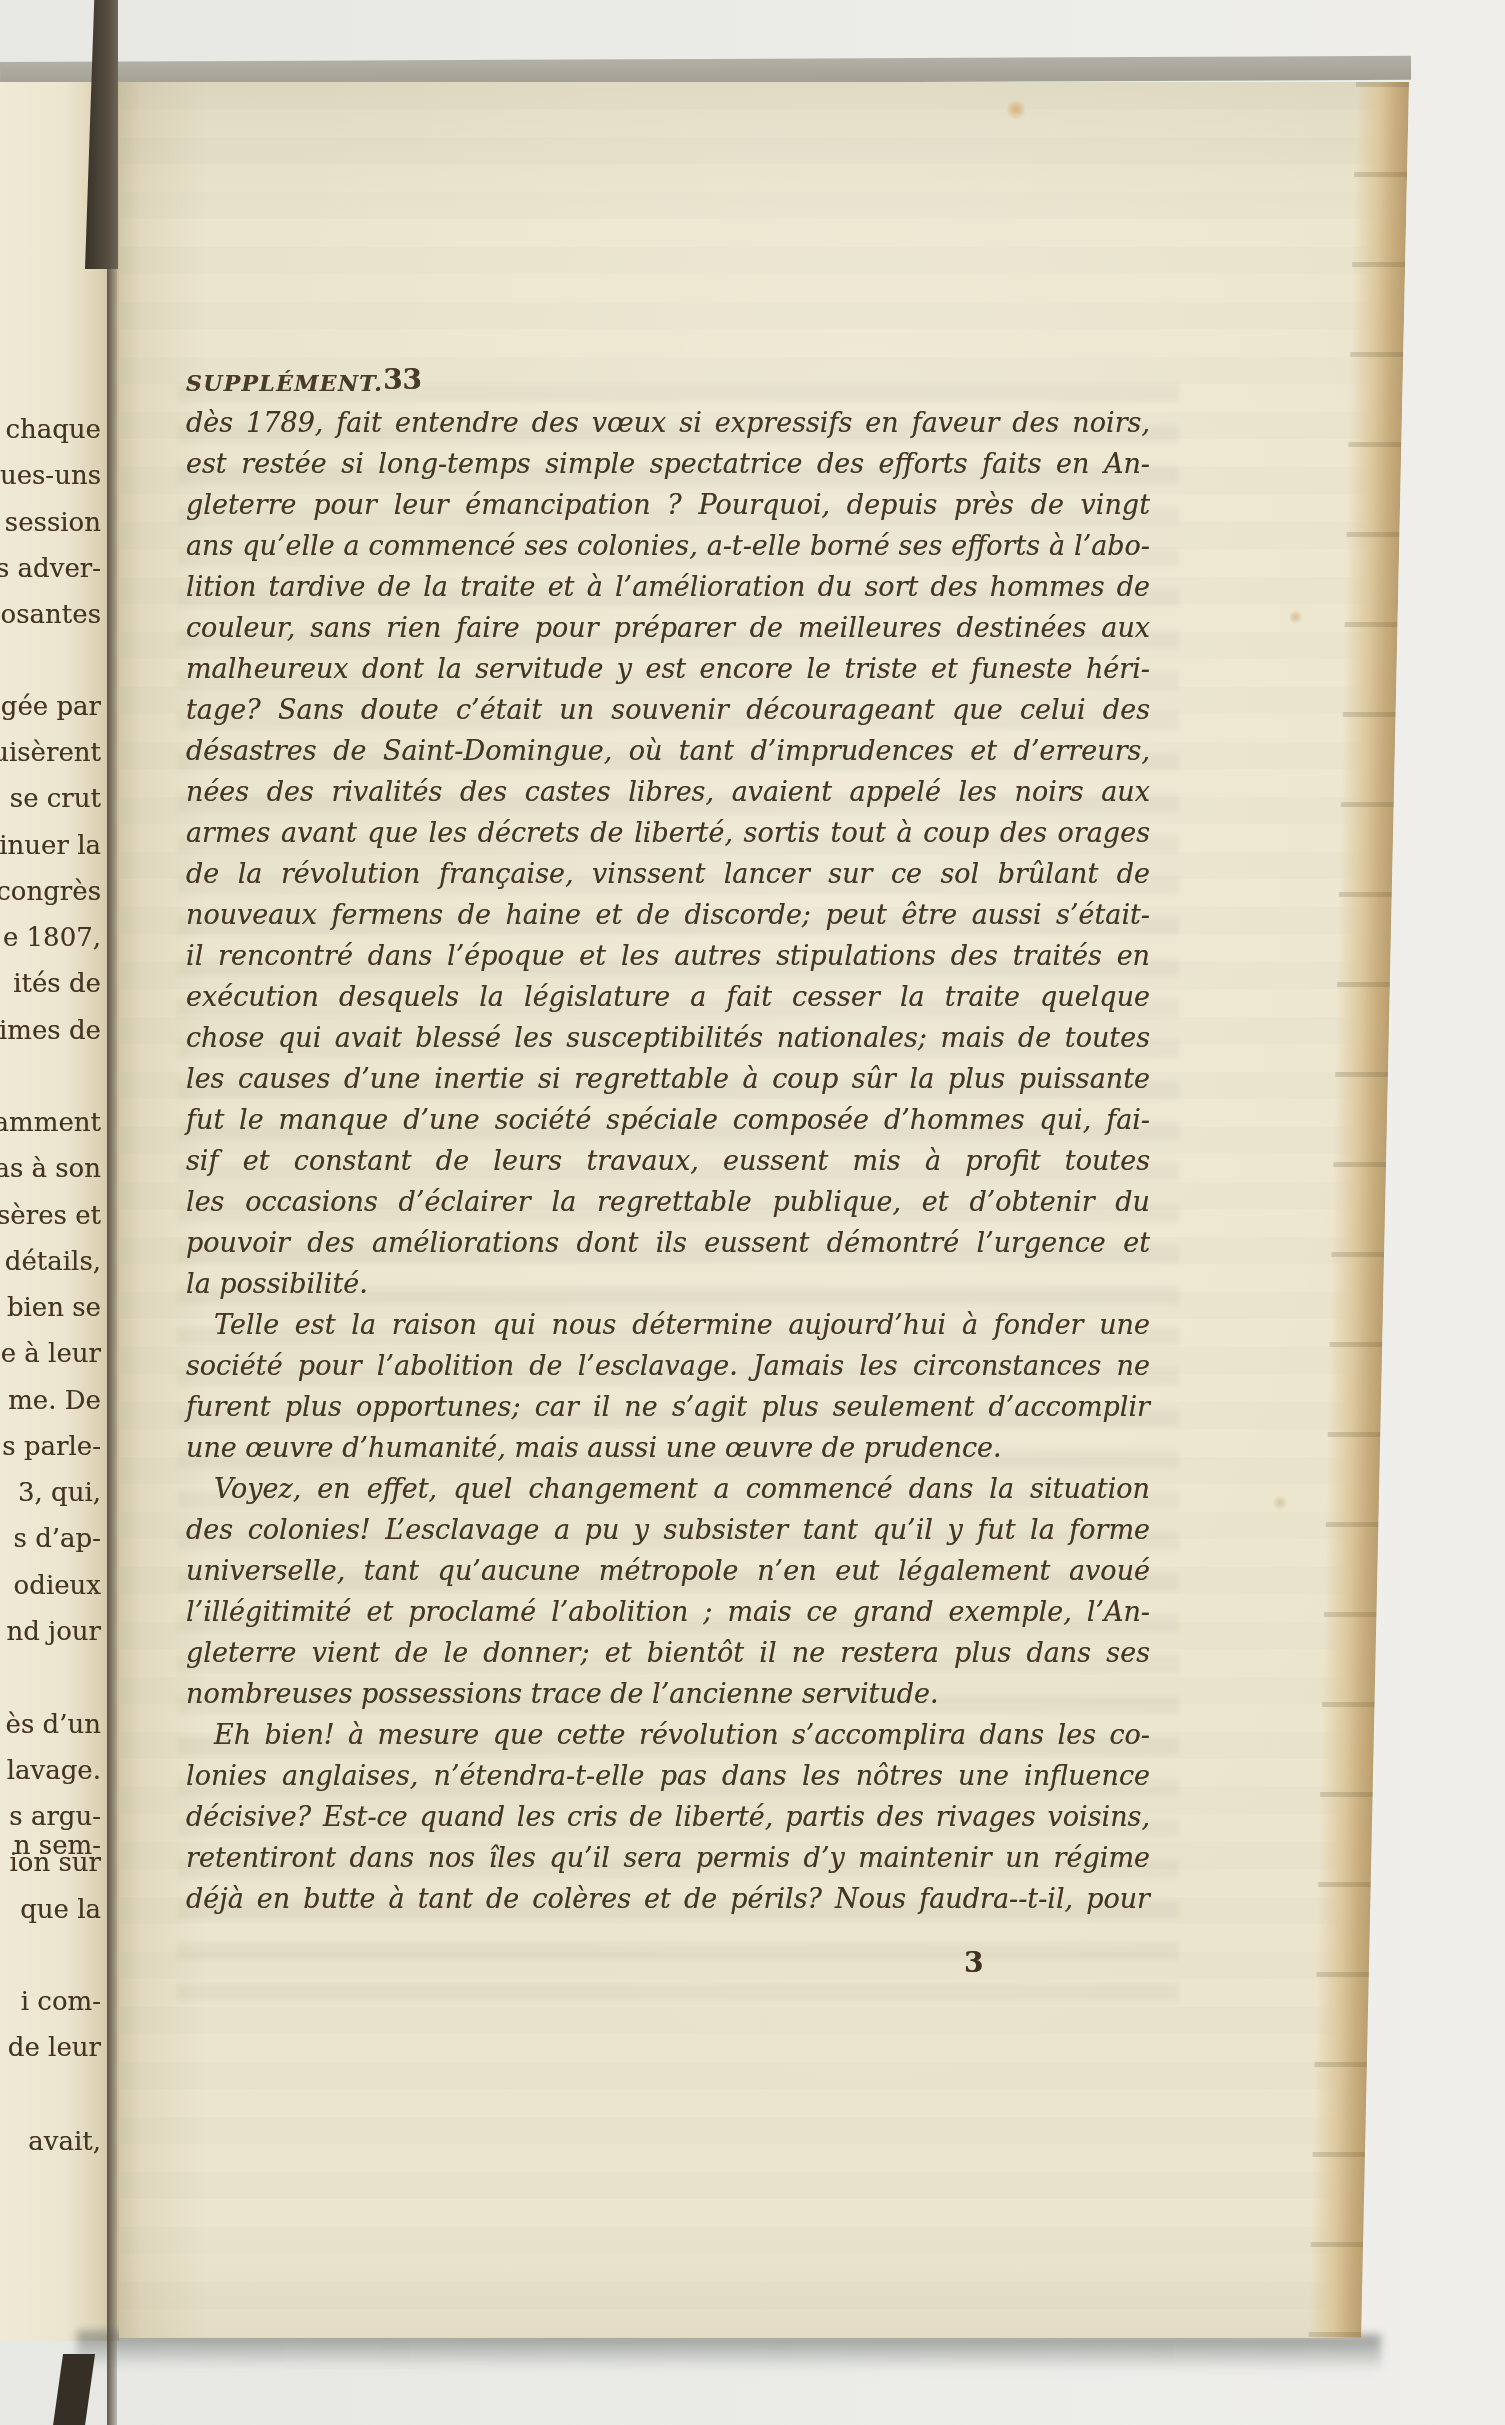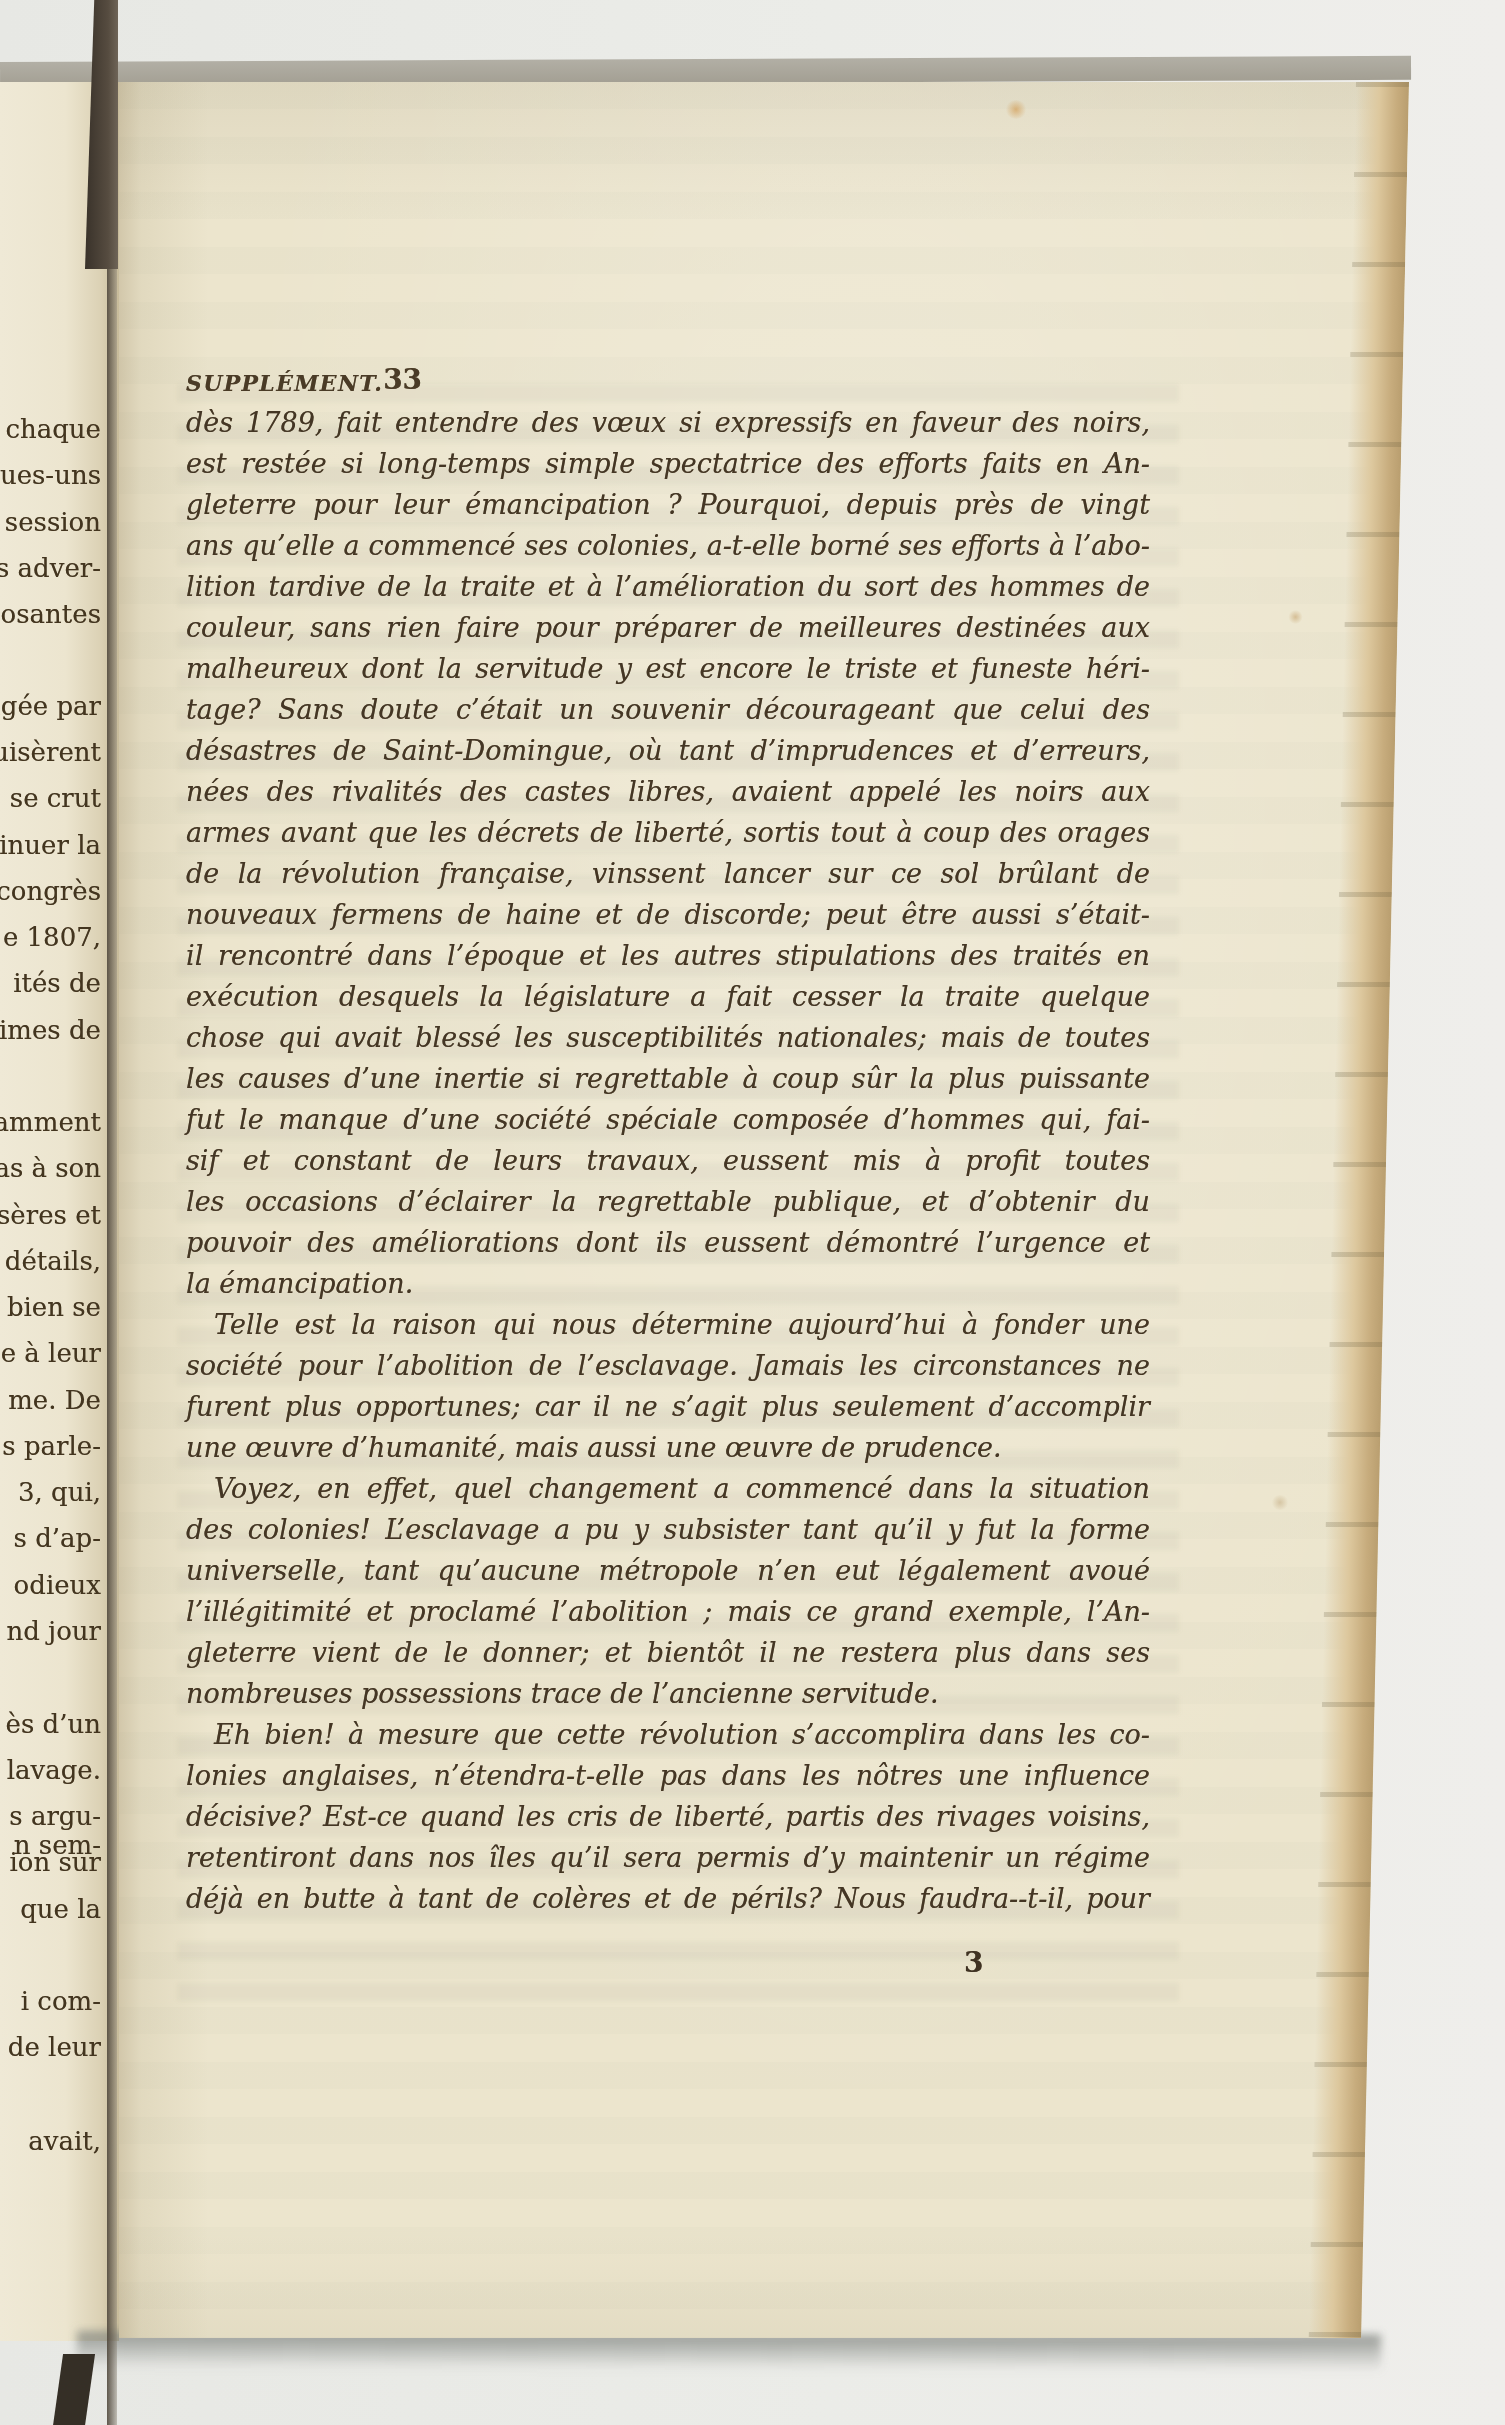--- a/index.html
+++ b/index.html
@@ -191,21 +191,21 @@
         <div class="line">de la révolution française, vinssent lancer sur ce sol brûlant de</div>
         <div class="line">nouveaux fermens de haine et de discorde; peut être aussi s’était-</div>
         <div class="line">il rencontré dans l’époque et les autres stipulations des traités en</div>
         <div class="line">exécution desquels la législature a fait cesser la traite quelque</div>
         <div class="line">chose qui avait blessé les susceptibilités nationales; mais de toutes</div>
         <div class="line">les causes d’une inertie si regrettable à coup sûr la plus puissante</div>
         <div class="line">fut le manque d’une société spéciale composée d’hommes qui, fai-</div>
         <div class="line">sif et constant de leurs travaux, eussent mis à profit toutes</div>
         <div class="line">les occasions d’éclairer la regrettable publique, et d’obtenir du</div>
         <div class="line">pouvoir des améliorations dont ils eussent démontré l’urgence et</div>
-        <div class="line end">la émancipation.</div>
+        <div class="line end">la possibilité.</div>
         <div class="line indent">Telle est la raison qui nous détermine aujourd’hui à fonder une</div>
         <div class="line">société pour l’abolition de l’esclavage. Jamais les circonstances ne</div>
         <div class="line">furent plus opportunes; car il ne s’agit plus seulement d’accomplir</div>
         <div class="line end">une œuvre d’humanité, mais aussi une œuvre de prudence.</div>
         <div class="line indent">Voyez, en effet, quel changement a commencé dans la situation</div>
         <div class="line">des colonies! L’esclavage a pu y subsister tant qu’il y fut la forme</div>
         <div class="line">universelle, tant qu’aucune métropole n’en eut légalement avoué</div>
         <div class="line">l’illégitimité et proclamé l’abolition ; mais ce grand exemple, l’An-</div>
         <div class="line">gleterre vient de le donner; et bientôt il ne restera plus dans ses</div>
         <div class="line end">nombreuses possessions trace de l’ancienne servitude.</div>

